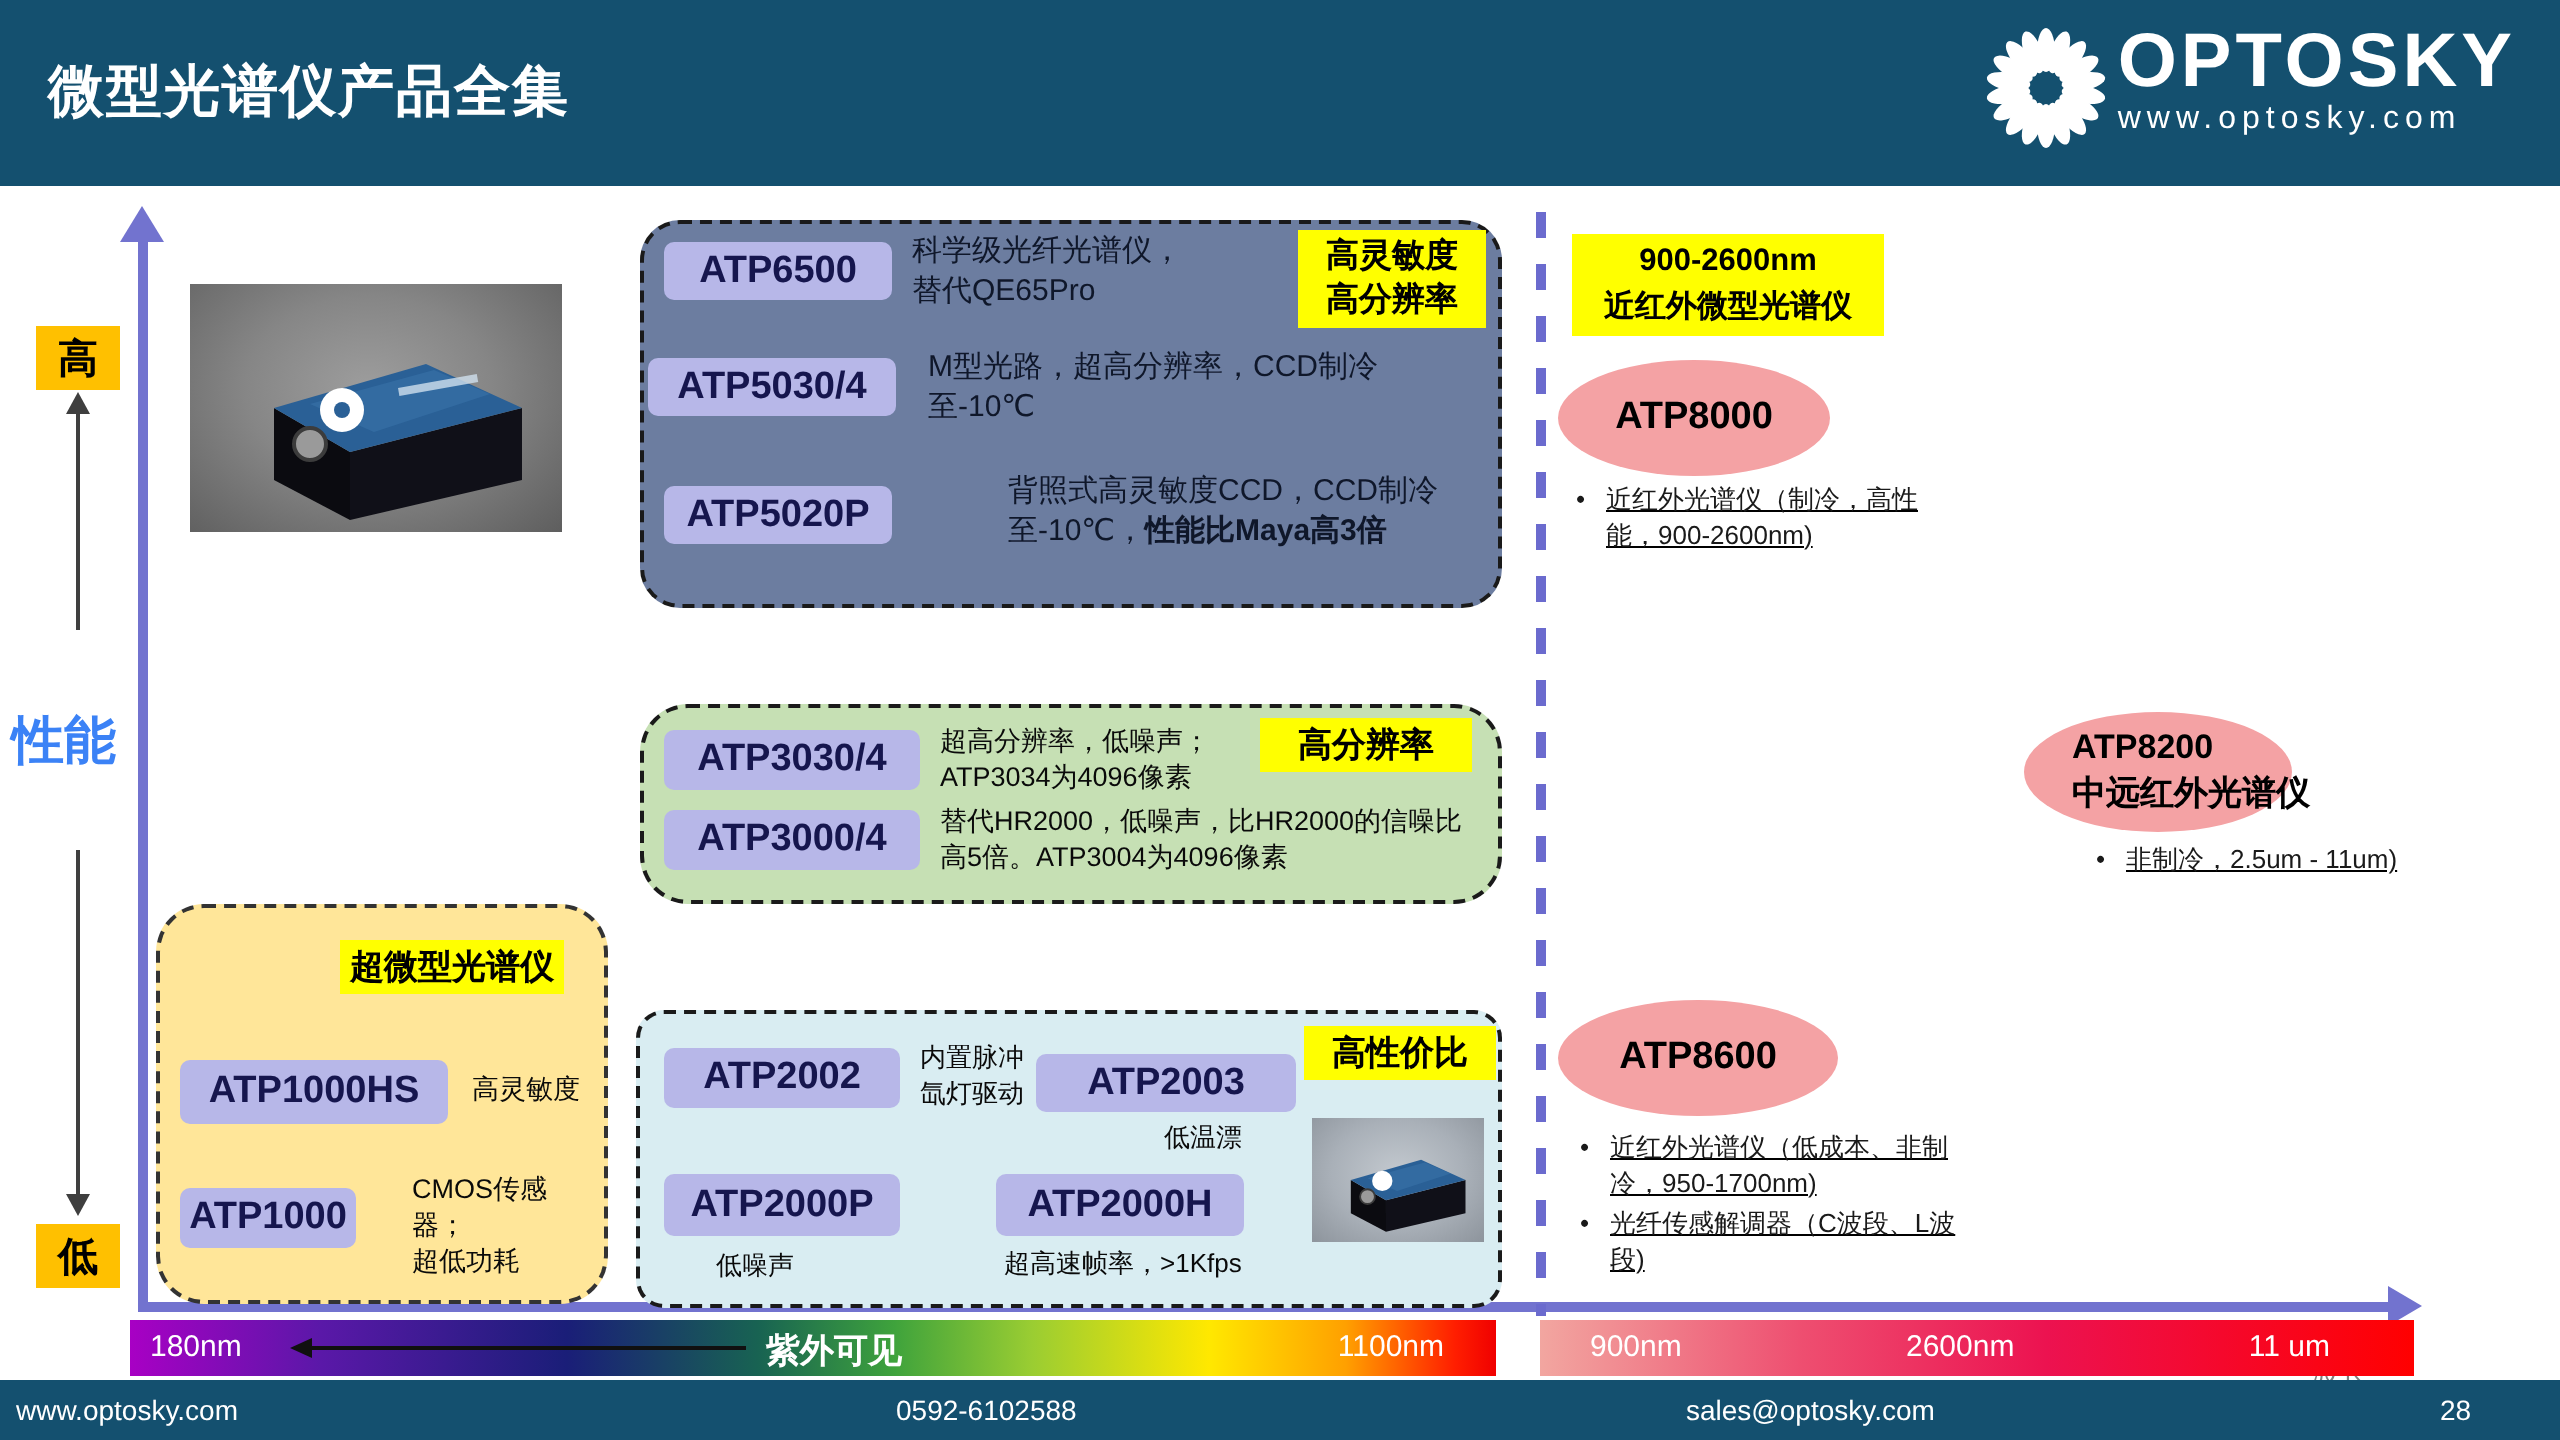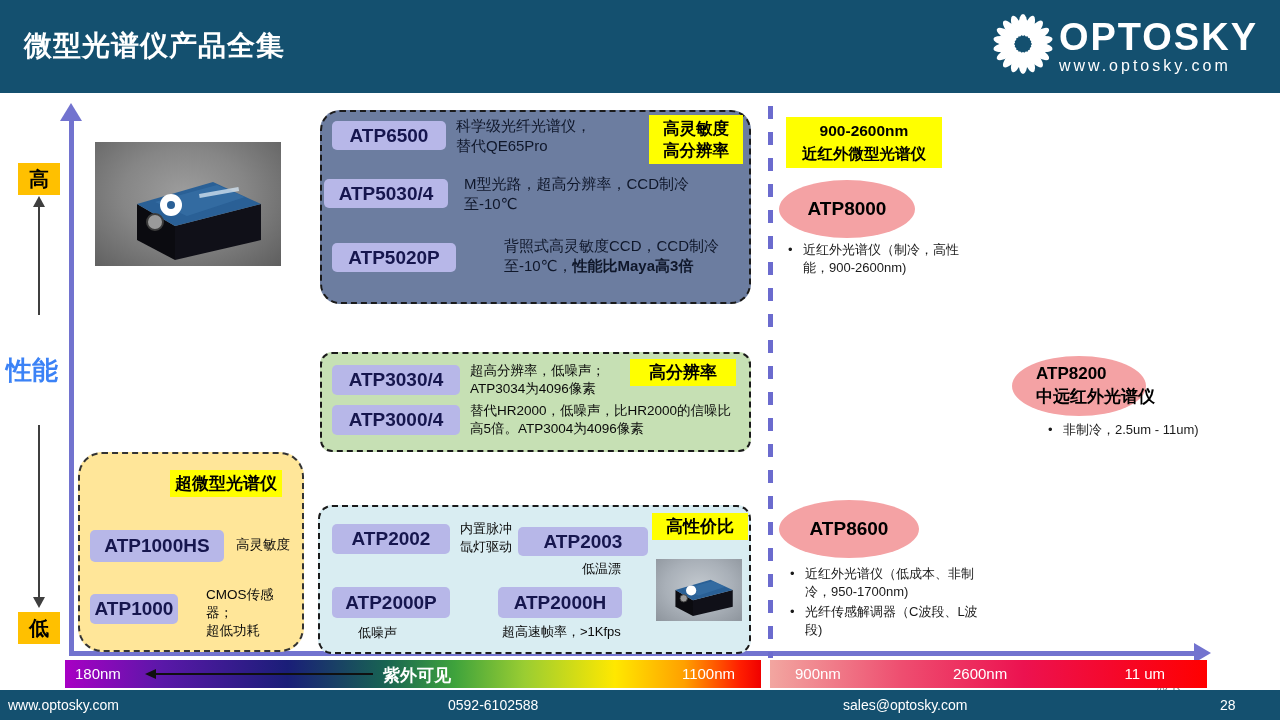--- a/index.html
+++ b/index.html
@@ -2,55 +2,55 @@
 <html><head>
 <meta charset="utf-8">
 <style>
   html,body{margin:0;padding:0;}
   #slide{position:relative;width:1280px;height:720px;background:#ffffff;overflow:hidden;
          font-family:"Liberation Sans","DejaVu Sans",sans-serif;}
   .abs{position:absolute;}
   
   #header{position:absolute;left:0;top:0;width:1280px;height:93px;background:#14506F;}
   #title{position:absolute;left:24px;top:27px;color:#fff;font-size:28px;font-weight:bold;letter-spacing:1px;}
-  #logo{position:absolute;right:22px;top:12px;display:flex;align-items:center;gap:4px;}
+  #logo{position:absolute;right:22px;top:12px;display:flex;gap:4px;}
   #logo-text-main{color:#fff;font-size:38px;font-weight:bold;letter-spacing:2px;line-height:1;}
   #logo-text-sub{color:#fff;font-size:16px;letter-spacing:3px;line-height:1;margin-top:2px;}
   
   .purple{background:#7273CF;}
   .tri{width:0;height:0;position:absolute;}
   #sep-dashed{position:absolute;left:768px;top:106px;width:5px;height:552px;
      background:repeating-linear-gradient(180deg,#6B6BCE 0 13px,rgba(0,0,0,0) 13px 26px);}
   
   .perf-box{position:absolute;width:42px;height:32px;background:#FFC000;color:#000;
      font-size:20px;font-weight:bold;display:flex;align-items:center;justify-content:center;}
   #perf-label{position:absolute;left:6px;top:353px;font-size:26px;font-weight:bold;color:#3b82f6;}
   .blk-line{position:absolute;width:2px;background:#3f3f3f;}
   
   .pbox{position:absolute;border:2px dashed #1a1a1a;}
   #blue-box{left:320px;top:110px;width:427px;height:190px;background:#6C7DA0;border-radius:20px;}
-  #green-box{left:320px;top:352px;width:427px;height:96px;background:#C6E0B4;border-radius:12px;}
+  #green-box{left:320px;top:352px;width:427px;height:96px;background:#C6E0B4;border-radius:24px;}
   #micro-box{left:78px;top:452px;width:222px;height:196px;background:#FFE699;border-radius:24px;}
   #value-box{left:318px;top:505px;width:429px;height:145px;background:#D9EDF2;border-radius:14px;}
   .chip{position:absolute;background:#B7B7E8;color:#16164E;font-weight:bold;font-size:19px;
         border-radius:5px;display:flex;align-items:center;justify-content:center;}
   .tag{position:absolute;background:#FFFF00;color:#000;font-weight:bold;text-align:center;
        padding:2px 5px;white-space:pre-line;}
   .desc{position:absolute;color:#0f172a;font-size:15px;line-height:1.33;white-space:pre-line;}
   .desc13{position:absolute;color:#0a0a0a;font-size:13.5px;line-height:1.35;white-space:pre-line;}
   
   .pink{position:absolute;background:#F4A2A4;border-radius:50%;display:flex;align-items:center;
         justify-content:center;color:#000;font-weight:bold;font-size:19px;}
-  ul.blist{position:absolute;margin:0;padding:0;list-style:none;}
+  ul.blist{position:absolute;margin:0;padding:0;list-style:none;text-decoration:underline;}
   ul.blist li{position:relative;padding-left:17px;color:#1a1a1a;font-size:13px;line-height:1.35;margin-bottom:3px;}
   ul.blist li::before{content:"\2022";position:absolute;left:2px;top:0;}
   
   #uvbar{position:absolute;left:65px;top:660px;width:683px;height:28px;
      background:linear-gradient(90deg,#A800C4 0%,#5A18A8 14%,#1A1E78 32%,#186352 46%,#3FA33C 56%,
-     #9ACD32 66%,#FFE800 79%,#FFA000 89%,#FF1E00 97%,#F00000 100%);padding-left:13px;}
+     #9ACD32 66%,#FFE800 79%,#FFA000 89%,#FF1E00 97%,#F00000 100%);}
   #irbar{position:absolute;left:770px;top:660px;width:437px;height:28px;
      background:linear-gradient(90deg,#F2A6A0 0%,#EE4E70 30%,#EC1250 58%,#F5082C 78%,#FF0000 100%);}
   .bartext{position:absolute;color:#fff;font-size:15px;top:5px;}
   
   #footer{position:absolute;left:0;top:690px;width:1280px;height:30px;background:#14506F;color:#fff;font-size:14px;}
   .ftext{position:absolute;top:0;line-height:30px;}
   .photo{position:absolute;}
 </style>
 </head>
 <body>
@@ -119,21 +119,21 @@
   </div>
 
   <div id="blue-box" class="pbox">
     <div class="chip" style="left:10px;top:9px;width:114px;height:29px;">ATP6500</div>
     <div class="desc" style="left:134px;top:4px;width:170px;">科学级光纤光谱仪，
 替代QE65Pro</div>
     <div class="tag" style="left:327px;top:3px;width:84px;font-size:16.5px;line-height:1.35;">高灵敏度
 高分辨率</div>
     <div class="chip" style="left:2px;top:67px;width:124px;height:29px;">ATP5030/4</div>
     <div class="desc" style="left:142px;top:62px;width:252px;">M型光路，超高分辨率，CCD制冷至-10℃</div>
-    <div class="chip" style="left:10px;top:131px;width:124px;height:29px;">ATP5020P</div>
+    <div class="chip" style="left:10px;top:131px;width:114px;height:29px;">ATP5020P</div>
     <div class="desc" style="left:138px;top:124px;width:255px;margin-left:44px;"><span>背照式高灵敏度CCD，CCD制冷至-10℃，</span><b>性能比Maya高3倍</b></div>
   </div>
 
   <div id="green-box" class="pbox">
     <div class="chip" style="left:10px;top:11px;width:128px;height:30px;">ATP3030/4</div>
     <div class="desc13" style="left:148px;top:8px;width:180px;">超高分辨率，低噪声；
 ATP3034为4096像素</div>
     <div class="tag" style="left:308px;top:5px;width:96px;font-size:17px;">高分辨率</div>
     <div class="chip" style="left:10px;top:51px;width:128px;height:30px;">ATP3000/4</div>
     <div class="desc13" style="left:148px;top:48px;width:272px;">替代HR2000，低噪声，比HR2000的信噪比高5倍。ATP3004为4096像素</div>

